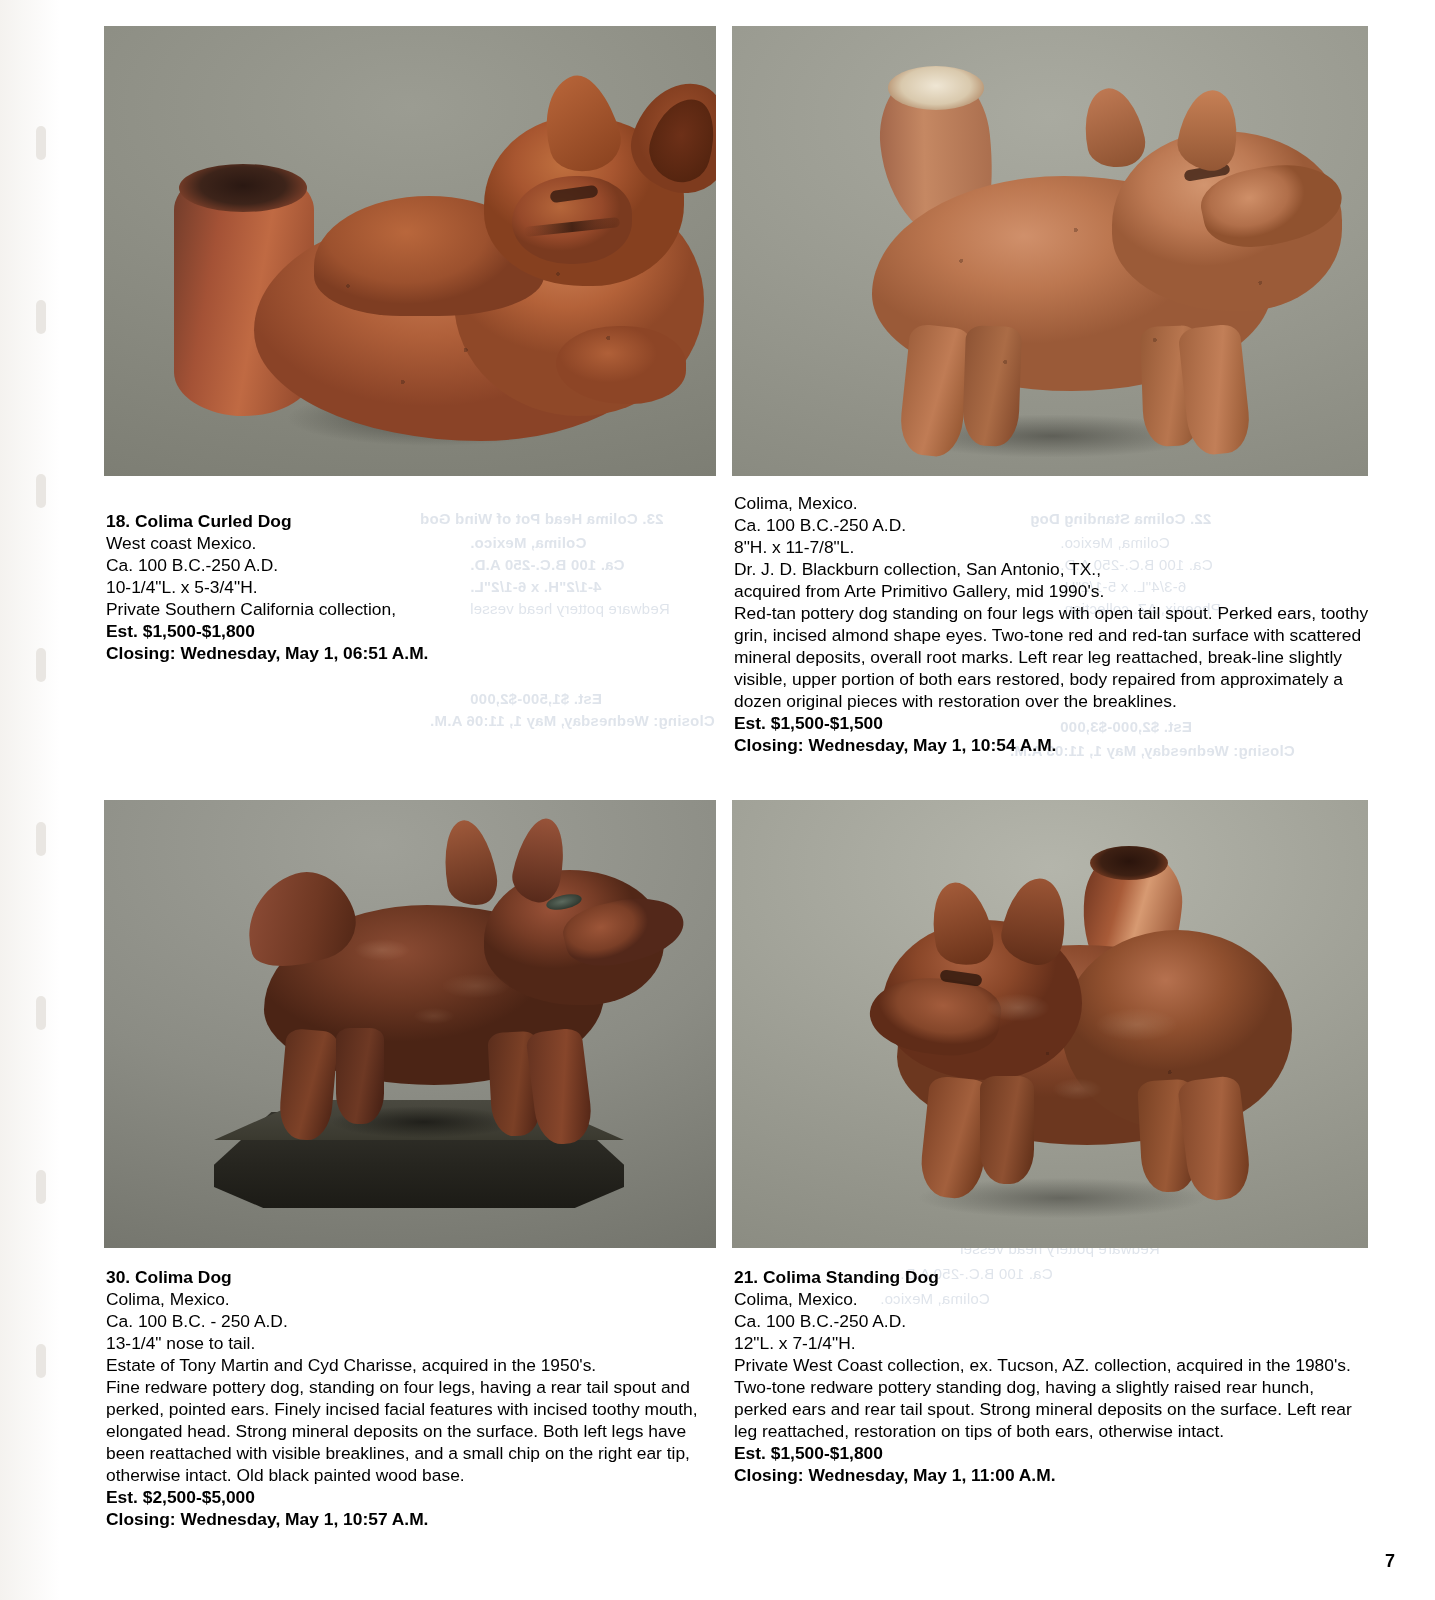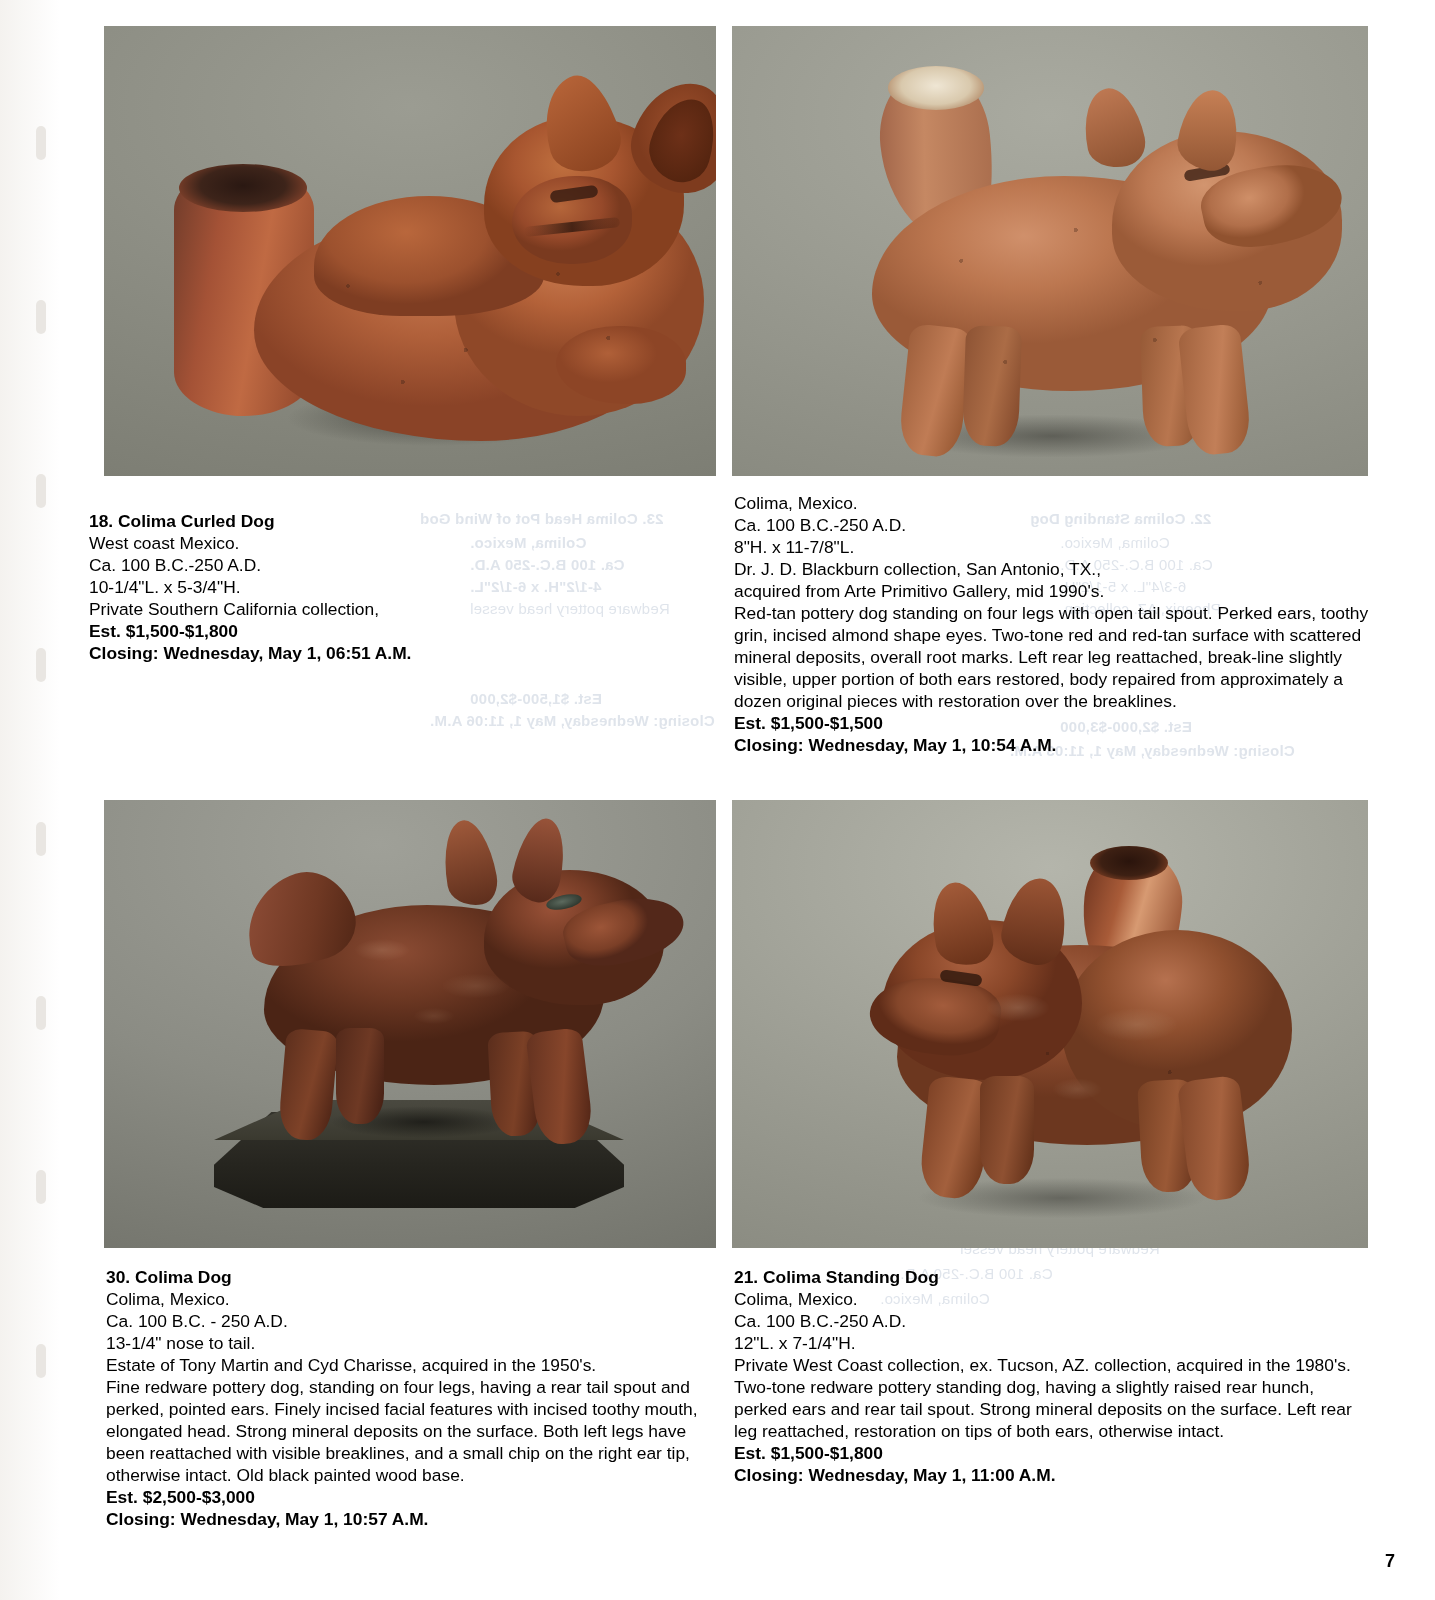--- a/index.html
+++ b/index.html
@@ -214,21 +214,21 @@
 
       <div style="position:absolute; left:160px; top:200px; width:420px; height:200px; opacity:.35;
             background:
               radial-gradient(2px 2px at 20% 30%, #3a2218 99%, transparent),
               radial-gradient(2px 2px at 48% 62%, #3a2218 99%, transparent),
               radial-gradient(2px 2px at 70% 24%, #3a2218 99%, transparent),
               radial-gradient(2px 2px at 33% 78%, #3a2218 99%, transparent),
               radial-gradient(2px 2px at 82% 56%, #3a2218 99%, transparent);"></div>
     </div>
 
-    <div class="caption" style="left:89px; top:510px; width:620px;">
+    <div class="caption" style="left:106px; top:510px; width:620px;">
       <p class="ttl">18. Colima Curled Dog</p>
       <p>West coast Mexico.</p>
       <p>Ca. 100 B.C.-250 A.D.</p>
       <p>10-1/4"L. x 5-3/4"H.</p>
       <p>Private Southern California collection,</p>
       <p class="strong">Est. $1,500-$1,800</p>
       <p class="strong">Closing: Wednesday, May 1, 06:51 A.M.</p>
     </div>
   </div>
 
@@ -364,21 +364,21 @@
               radial-gradient(30px 12px at 50% 80%, rgba(190,150,120,.45), transparent 70%);"></div>
     </div>
 
     <div class="caption" style="left:106px; top:1266px; width:620px;">
       <p class="ttl">30. Colima Dog</p>
       <p>Colima, Mexico.</p>
       <p>Ca. 100 B.C. - 250 A.D.</p>
       <p>13-1/4" nose to tail.</p>
       <p>Estate of Tony Martin and Cyd Charisse, acquired in the 1950's.</p>
       <p>Fine redware pottery dog, standing on four legs, having a rear tail spout and perked, pointed ears. Finely incised facial features with incised toothy mouth, elongated head. Strong mineral deposits on the surface. Both left legs have been reattached with visible breaklines, and a small chip on the right ear tip, otherwise intact. Old black painted wood base.</p>
-      <p class="strong">Est. $2,500-$3,000</p>
+      <p class="strong">Est. $2,500-$5,000</p>
       <p class="strong">Closing: Wednesday, May 1, 10:57 A.M.</p>
     </div>
   </div>
 
   <div class="lot">
     <div class="photo bg21" style="left:732px; top:800px; width:636px; height:448px;">
       <div class="bg bg21"></div>
 
       <div class="blob" style="left:130px; top:370px; width:400px; height:56px;
             background: radial-gradient(50% 50% at 50% 50%, rgba(45,45,40,0.45), rgba(45,45,40,0) 72%);"></div>

